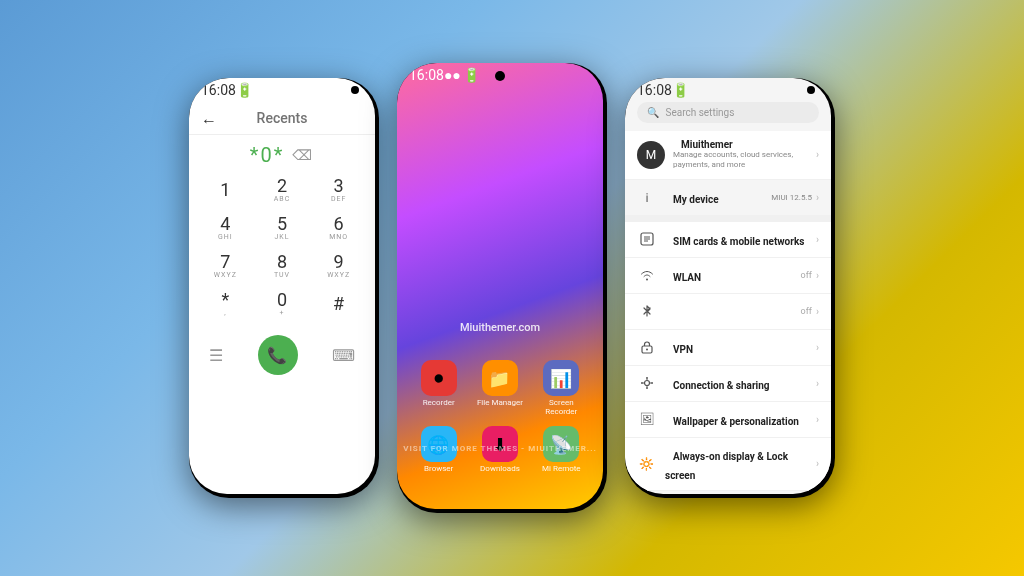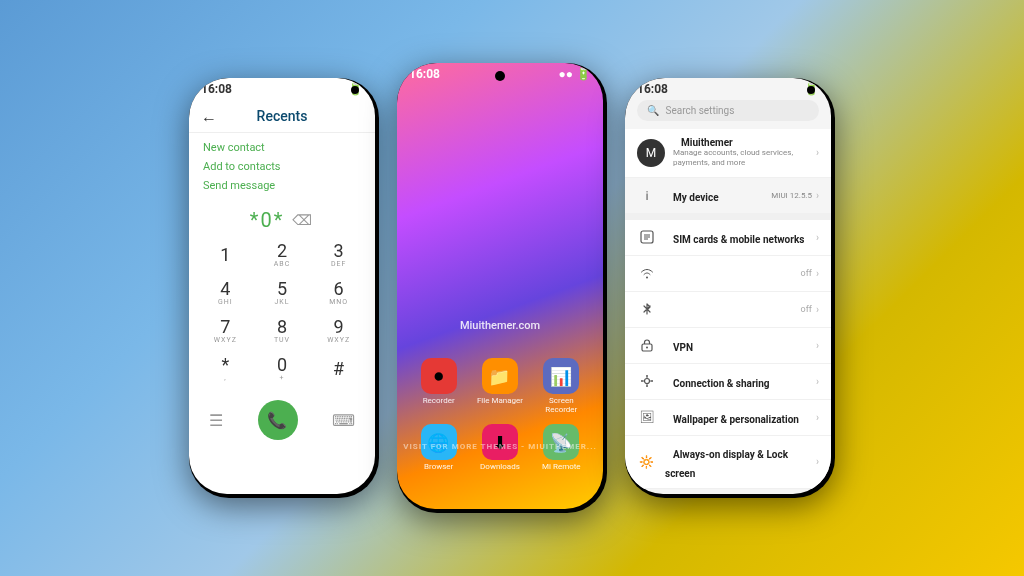--- a/index.html
+++ b/index.html
@@ -59,25 +59,24 @@
     }
     .phone3 .phone-inner {
       width: 206px;
       height: 416px;
       background: #f5f5f5;
     }
 
     
     .status-bar {
       display: flex;
-      justify-content: space-between;
       align-items: center;
       padding: 4px 12px;
-      font-size: 12px;
-      font-weight: 700;
+      font-size: 14px;
+      font-weight: 400;
     }
     .status-bar.light { color: #333; }
     .status-bar.dark { color: #fff; }
     .status-icons { display: flex; gap: 3px; align-items: center; }
 
     
     .dialer-header {
       display: flex;
       align-items: center;
       justify-content: center;
@@ -88,21 +87,21 @@
     .dialer-back {
       position: absolute;
       left: 12px;
       font-size: 16px;
       color: #333;
       cursor: pointer;
     }
     .dialer-title {
       font-size: 14px;
       font-weight: 500;
-      color: #0c4a6e;
+      color: #737373;
     }
 
     .dialer-actions {
       padding: 8px 14px;
       display: flex;
       flex-direction: column;
       gap: 6px;
     }
     .dialer-action-item {
       font-size: 11px;
@@ -385,25 +384,20 @@
       <div class="status-icons">
         <span>🔋</span>
       </div>
     </div>
 
     <div class="dialer-header">
       <span class="dialer-back">←</span>
       <span class="dialer-title">Recents</span>
     </div>
 
-    <div class="dialer-actions">
-      <span class="dialer-action-item">New contact</span>
-      <span class="dialer-action-item">Add to contacts</span>
-      <span class="dialer-action-item">Send message</span>
-    </div>
 
     <div class="dialer-number-display">
       <span>*0*</span>
       <span class="delete-btn">⌫</span>
     </div>
 
     <div class="keypad">
       <div class="key">
           <span class="key-num">1</span>
           <span class="key-letters"></span>
@@ -565,20 +559,23 @@
         <span class="chevron">›</span>
       </div>
 
       <div class="settings-item">
         <div class="settings-item-icon">
           <svg width="14" height="14" viewBox="0 0 14 14" fill="none">
               <path d="M7 10.5a1 1 0 1 1 0 2 1 1 0 0 1 0-2z" fill="#555"></path>
               <path d="M4 8.5C4.9 7.6 5.9 7 7 7s2.1.6 3 1.5" stroke="#555" stroke-width="1" fill="none" stroke-linecap="round"></path>
               <path d="M1.5 6C3.1 4.5 4.9 3.5 7 3.5s3.9 1 5.5 2.5" stroke="#555" stroke-width="1" fill="none" stroke-linecap="round"></path>
             </svg>
+        </div>
+        <div class="settings-item-content">
+          <span class="settings-item-title">WLAN</span>
         </div>
         <div class="settings-item-right">
           <span class="status-value">off</span>
           <span class="chevron">›</span>
         </div>
       </div>
 
       <div class="settings-item">
         <div class="settings-item-icon">
           <svg width="14" height="14" viewBox="0 0 14 14" fill="none">

